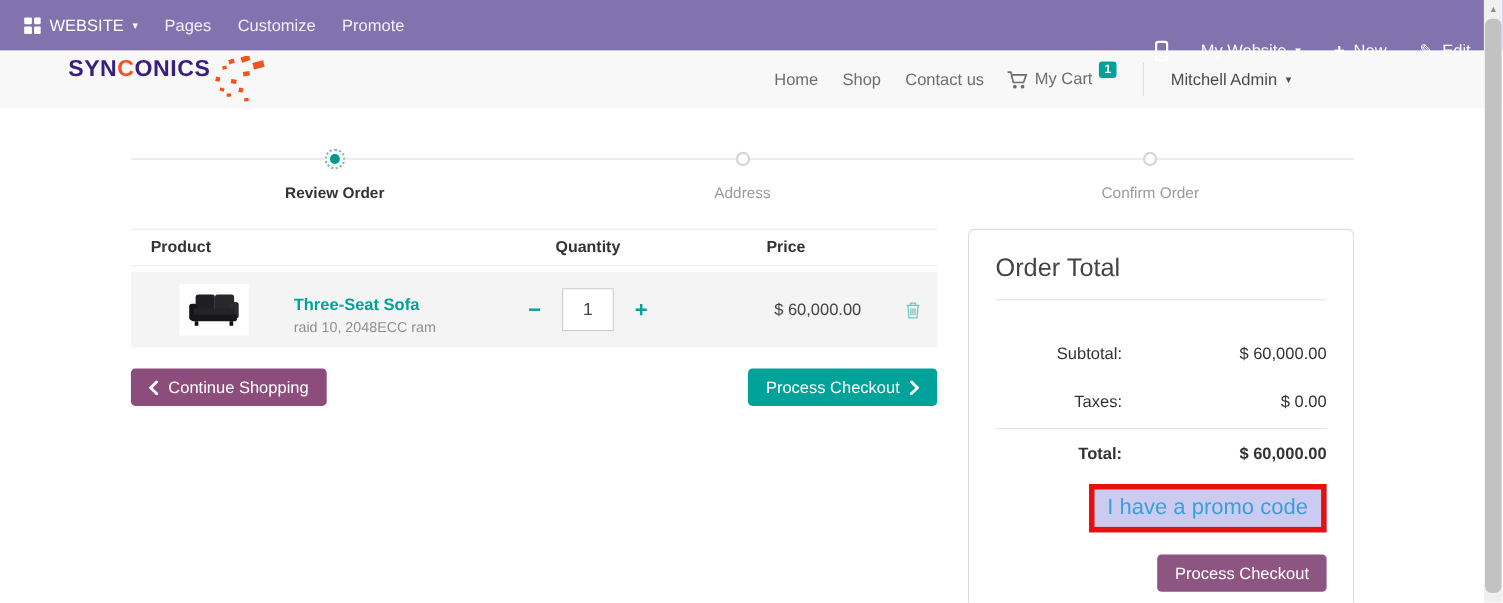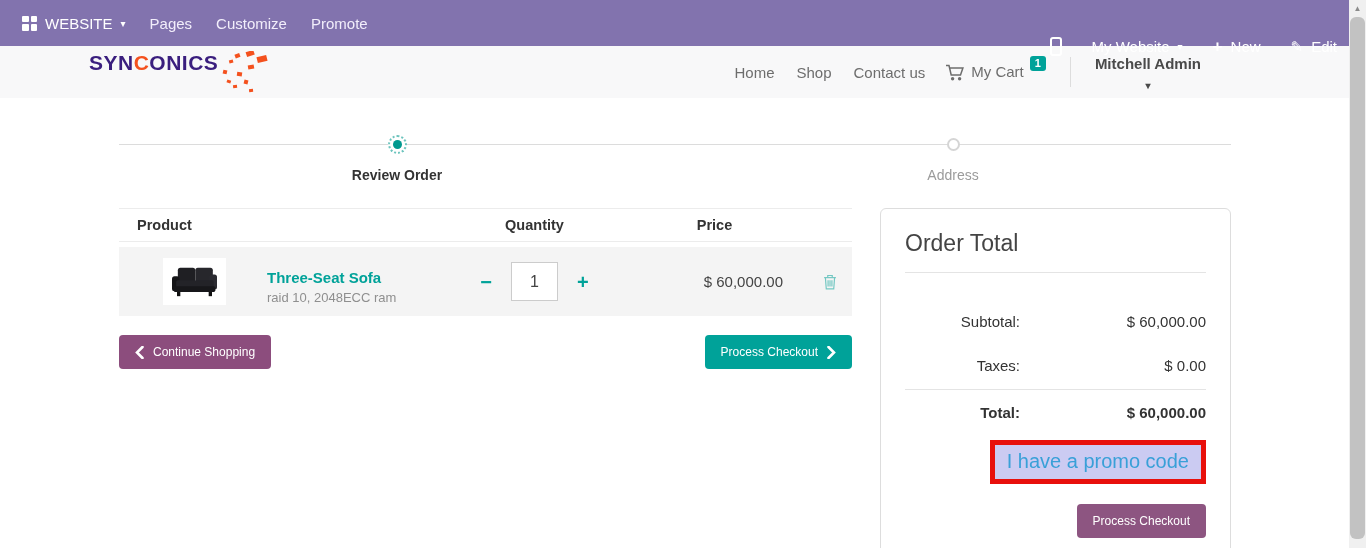--- a/index.html
+++ b/index.html
@@ -25,33 +25,33 @@
   .grid-icon { width:15px; height:15px; display:grid; grid-template-columns:1fr 1fr; grid-template-rows:1fr 1fr; gap:2px; }
   .grid-icon span { background:#fff; border-radius:1px; }
   .caret { font-size:10px; line-height:1; position:relative; top:1px; }
   .topbar-right { display:flex; align-items:center; gap:30px;margin-top:46px; }
   .mobile-icon { width:12px; height:19px; border:2px solid #fff; border-radius:3px; display:inline-block; }
   .plus-glyph { font-size:17px; font-weight:bold; line-height:1; }
   .pencil-glyph { font-size:15px; line-height:1; }
 
   
   .siteheader { height:52px; background:#f8f8f9; display:flex; align-items:center; }
-  .siteheader-inner { width:1112px; margin-left:89px; display:flex; justify-content:space-between; align-items:center; }
+  .siteheader-inner { width:1112px; margin-left:62px; display:flex; justify-content:space-between; align-items:center; }
   .logo { display:flex; align-items:flex-start; gap:3px; }
   .logo-text { font-size:21px; font-weight:bold; letter-spacing:.5px; color:#3a1e7e; }
   .logo-text .orange { color:#f4511e; }
   .site-nav { display:flex; align-items:center; gap:18px; font-size:15px; color:#6d6d6d; }
   .site-nav .nav-link { padding:0 2px; cursor:default; }
   .cart-link { display:flex; align-items:flex-start; gap:6px; }
   .cart-badge {
     background:#00a299; color:#fff; font-size:11px; font-weight:bold;
     padding:1px 5px 2px; border-radius:3px; position:relative; top:-7px;
   }
   .nav-divider { width:1px; height:30px; background:#ddd; margin:0 6px; }
-  .user-menu { display:flex; align-items:center; gap:8px; font-weight:bold; color:#4a4a4a;flex-direction:column; }
+  .user-menu { display:flex; align-items:center; gap:8px; font-weight:normal; color:#4a4a4a; }
   .user-menu .caret { color:#4a4a4a; }
 
   
   .steps { width:1112px; margin:37px 0 0 119px; position:relative; }
   .steps-line { position:absolute; top:9px; left:0; right:0; height:1px; background:#dcdcdc; }
   .steps-row { display:flex; position:relative; }
   .step { flex:1; display:flex; flex-direction:column; align-items:center; }
   .dot-outer {
     width:19px; height:19px; border-radius:50%; background:#fff;
     border:2px dotted #6cc4bd; display:flex; align-items:center; justify-content:center;
@@ -81,21 +81,21 @@
   .qty-btn { color:#00a299; font-size:20px; font-weight:bold; line-height:1; cursor:default; }
   .qty-input {
     width:47px; height:39px; border:1px solid #ccc; background:#fff;
     text-align:center; font-size:16px; color:#444; font-family:"Liberation Sans",sans-serif;
   }
   .price-cell { text-align:right; padding-right:24px; font-size:15px; color:#444; }
   .trash-cell { display:flex; justify-content:center; }
 
   .cart-actions { display:flex; justify-content:space-between; margin-top:19px; }
   .btn {
-    border:none; border-radius:4px; color:#fff; font-size:12px;
+    border:none; border-radius:4px; color:#fff; font-size:15px;
     height:34px; padding:0 16px; display:inline-flex; align-items:center; gap:9px;
     font-family:"Liberation Sans",sans-serif; cursor:default;
   }
   .btn-plum { background:#8c4d7d; }
   .btn-teal { background:#00a299; }
 
   
   .panel {
     width:351px; min-height:339px; border:1px solid #ddd; border-radius:6px;
     padding:21px 24px 24px; background:#fff;
@@ -205,20 +205,24 @@
   <div class="steps-row">
     <div class="step active">
       <span class="dot-outer">
           <span class="dot-inner"></span>
         </span>
       <span class="step-label">Review Order</span>
     </div>
     <div class="step">
       <span class="dot-empty"></span>
       <span class="step-label">Address</span>
+    </div>
+    <div class="step">
+      <span class="dot-empty"></span>
+      <span class="step-label">Confirm Order</span>
     </div>
   </div>
 </div>
 
 <div class="content">
 
   <div class="cart-col">
     <div class="cart-header">
       <span class="h-prod">Product</span>
       <span class="h-qty">Quantity</span>

